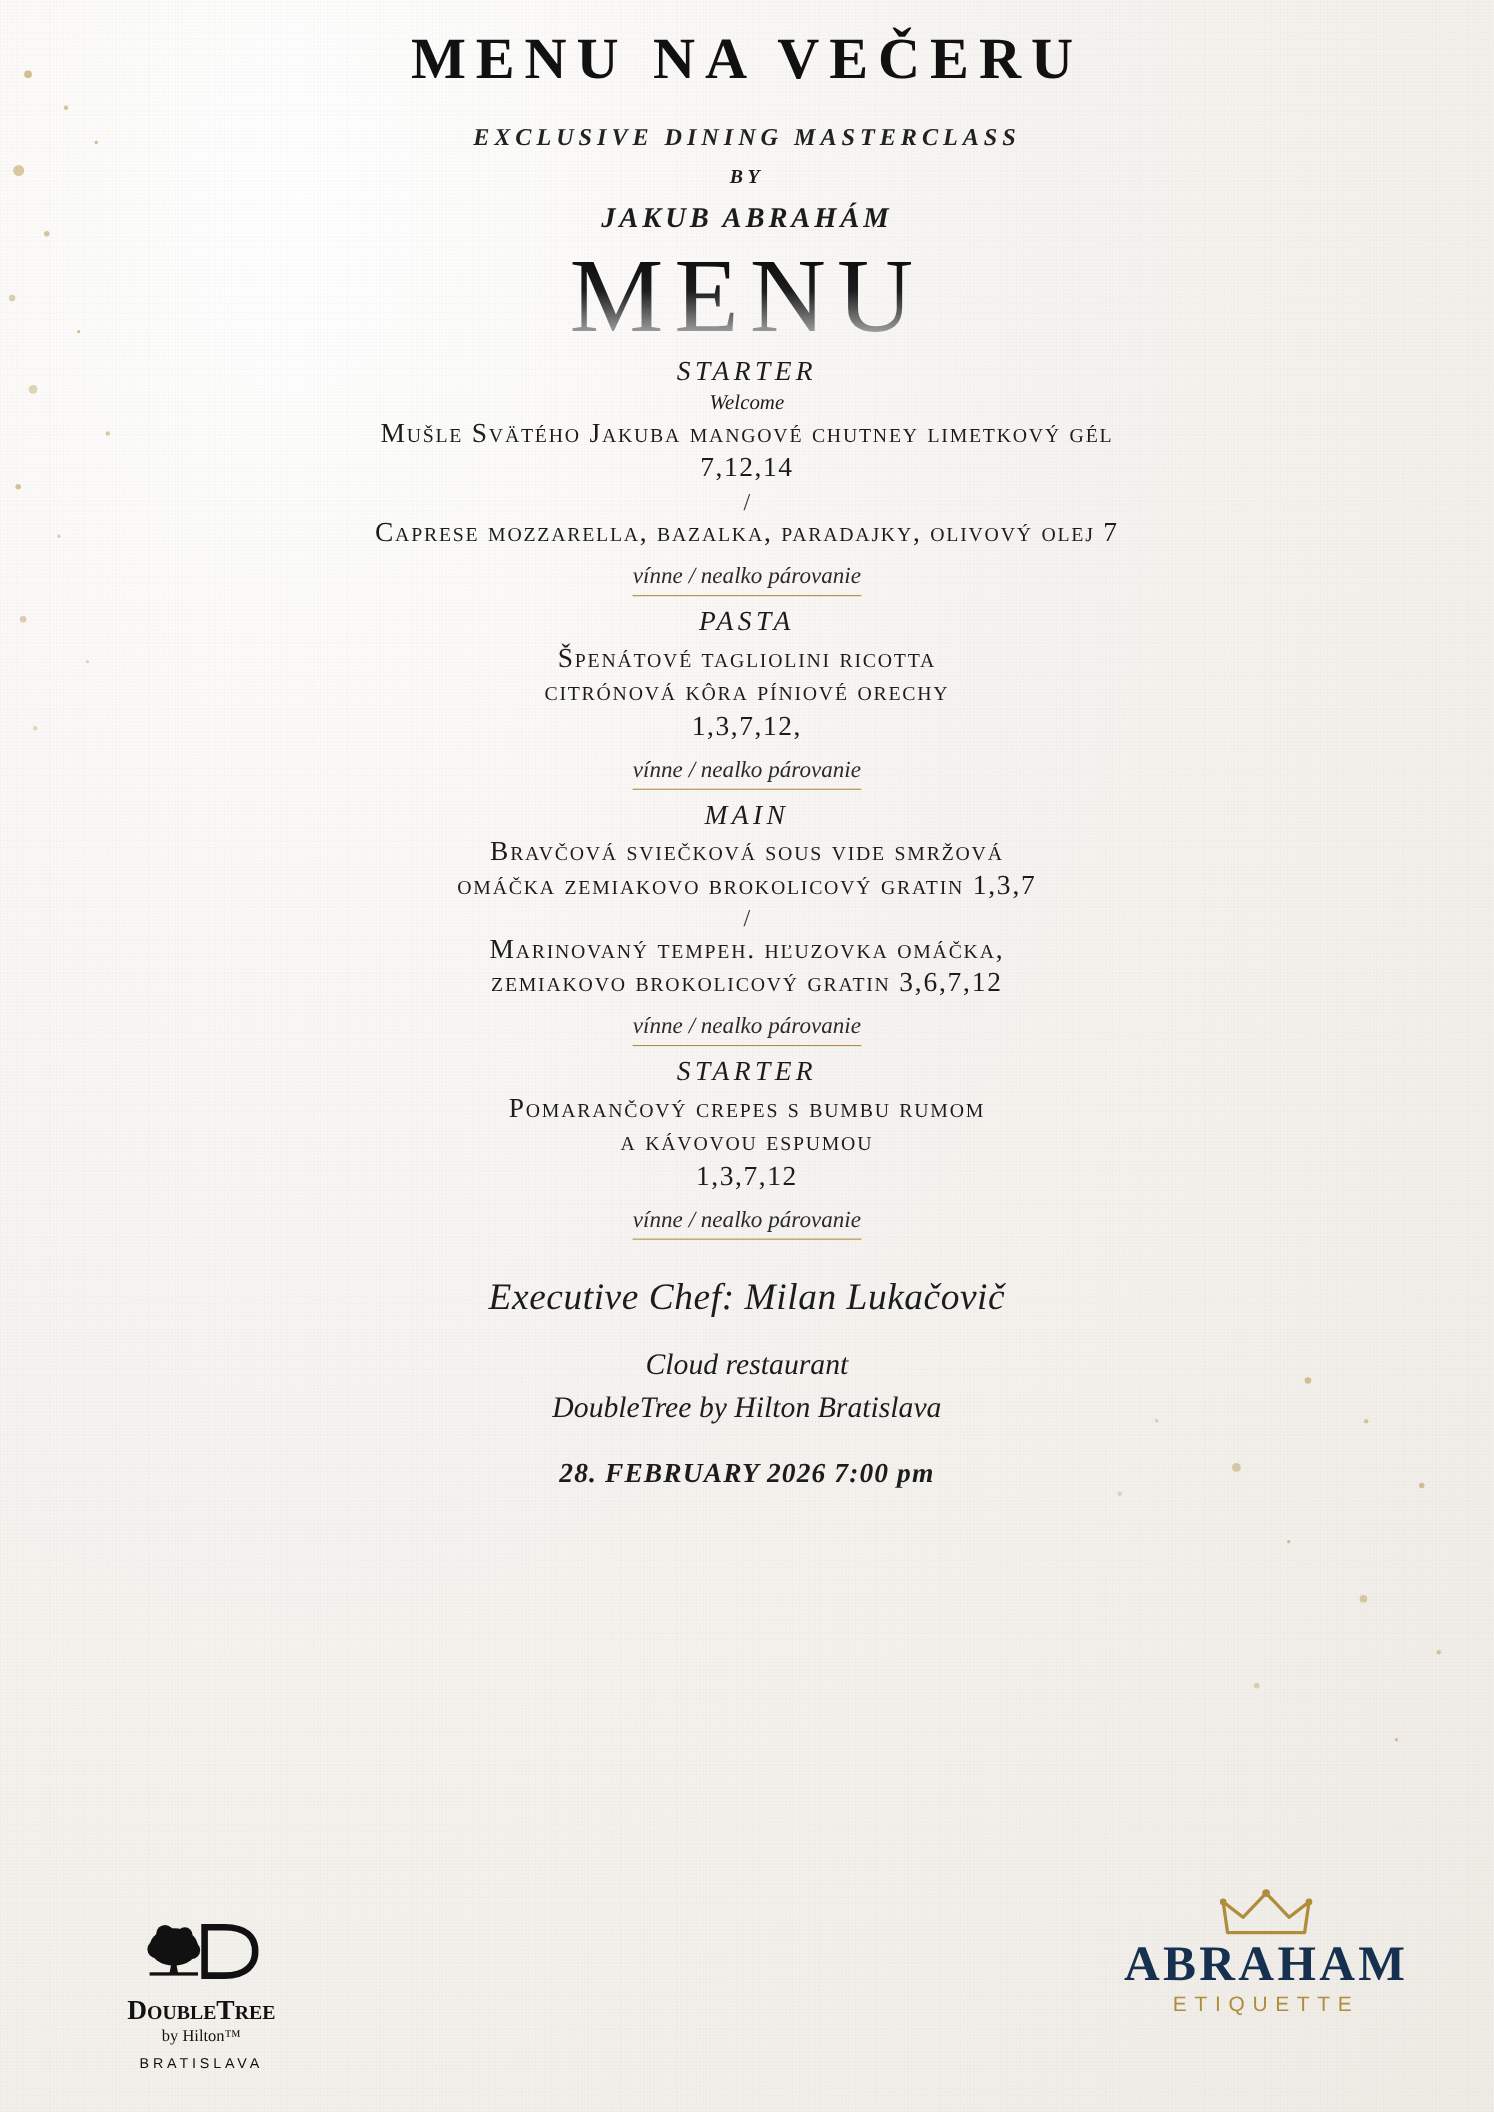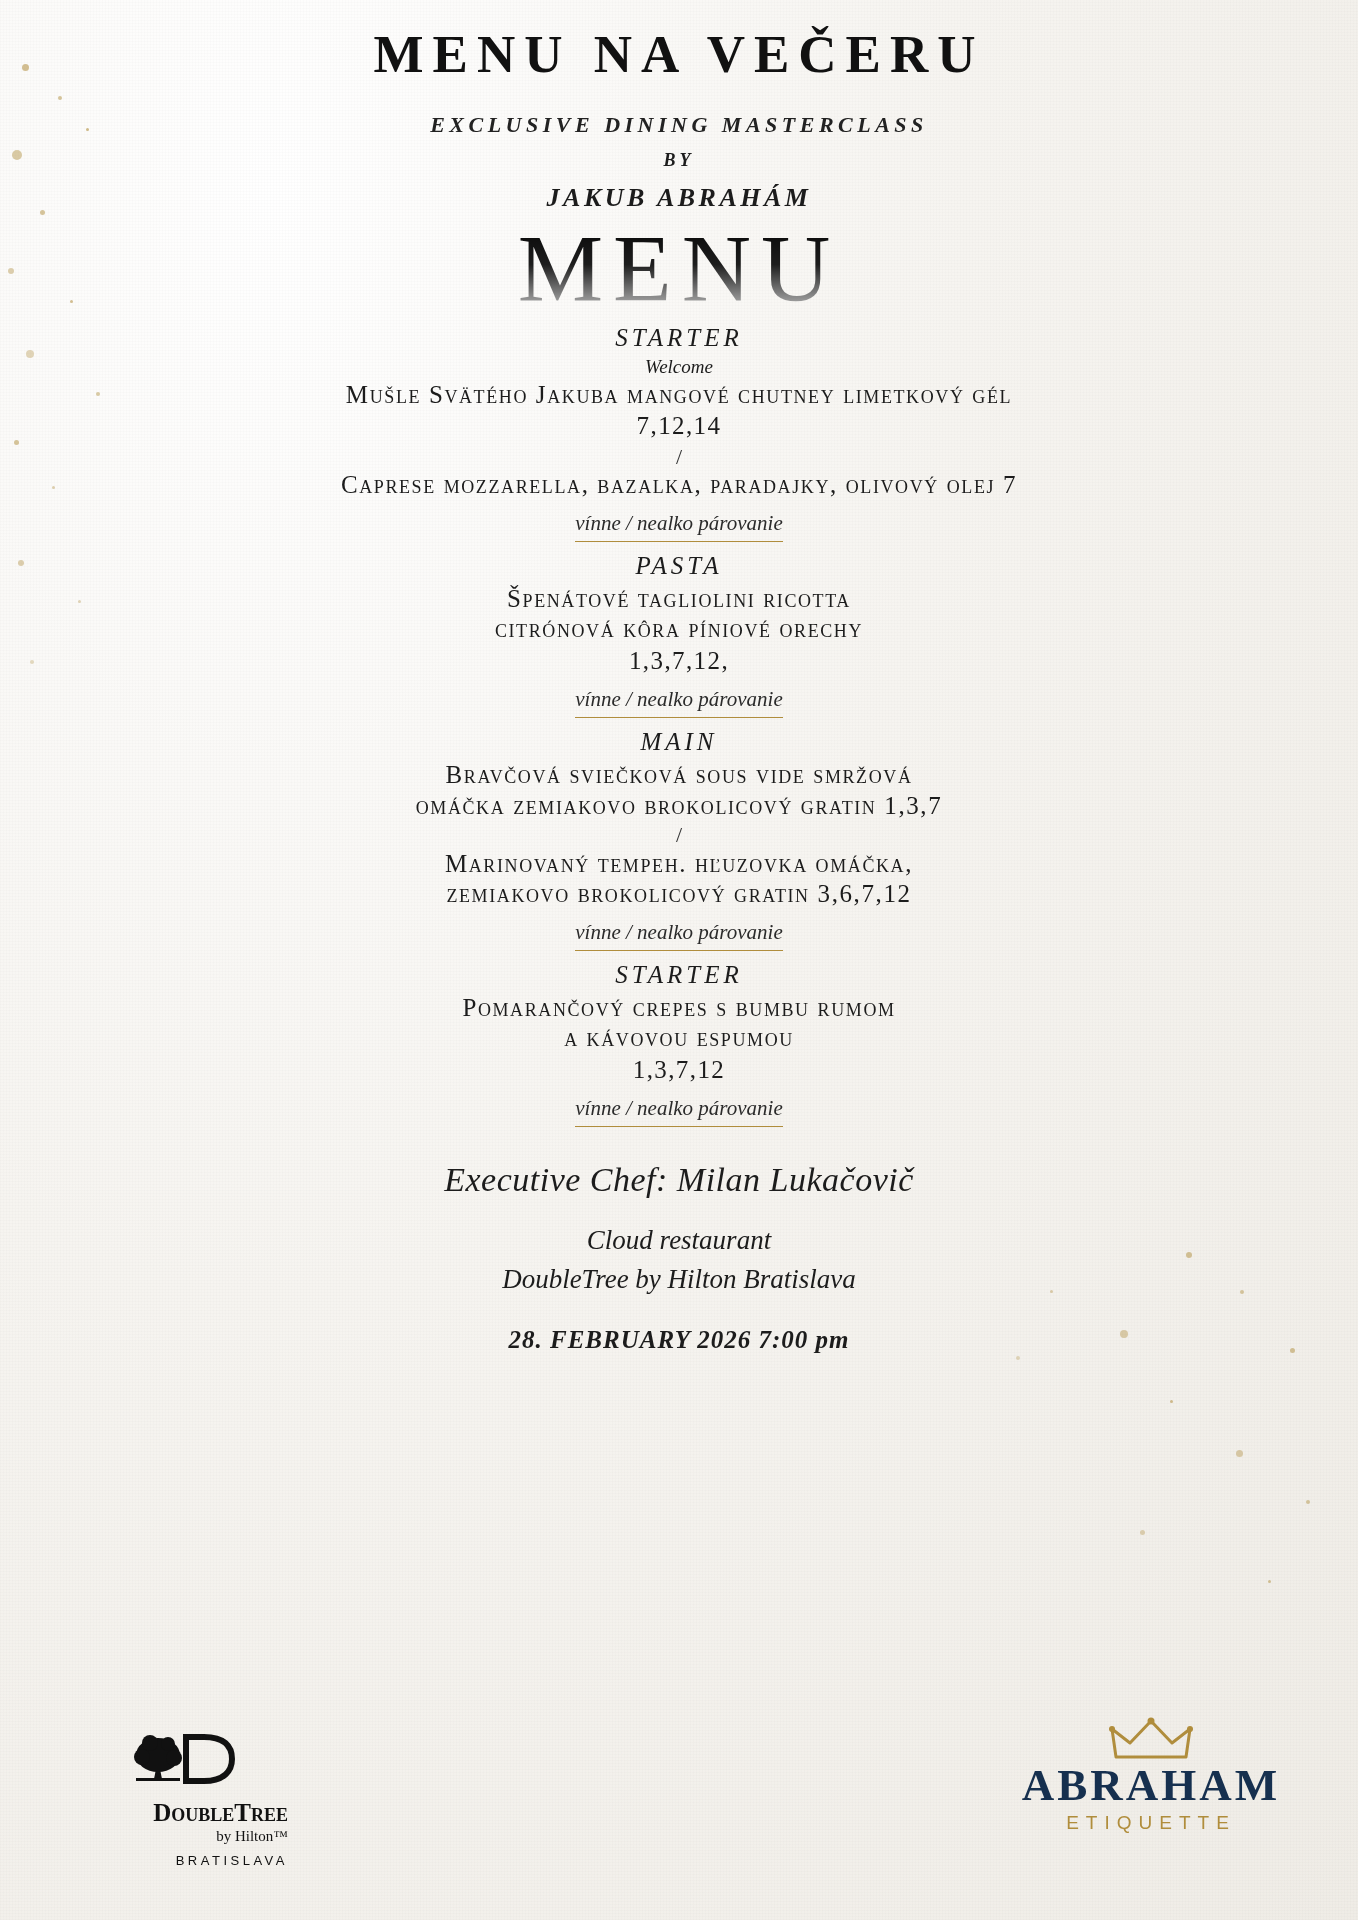--- a/index.html
+++ b/index.html
@@ -165,23 +165,23 @@
     font-size: 25px;
     font-style: italic;
     font-weight: 700;
     letter-spacing: 1px;
   }
 
   
   .logo-dt {
     position: absolute;
     left: 78px;
-    bottom: 52px;
+    bottom: 37px;
     width: 210px;
-    text-align: right;
+    text-align: center;
   }
   .dt-mark {
     height: 62px;
     display: flex;
     align-items: flex-end;
     justify-content: center;
   }
   .dt-name {
     margin-top: 6px;
     font-size: 25px;

